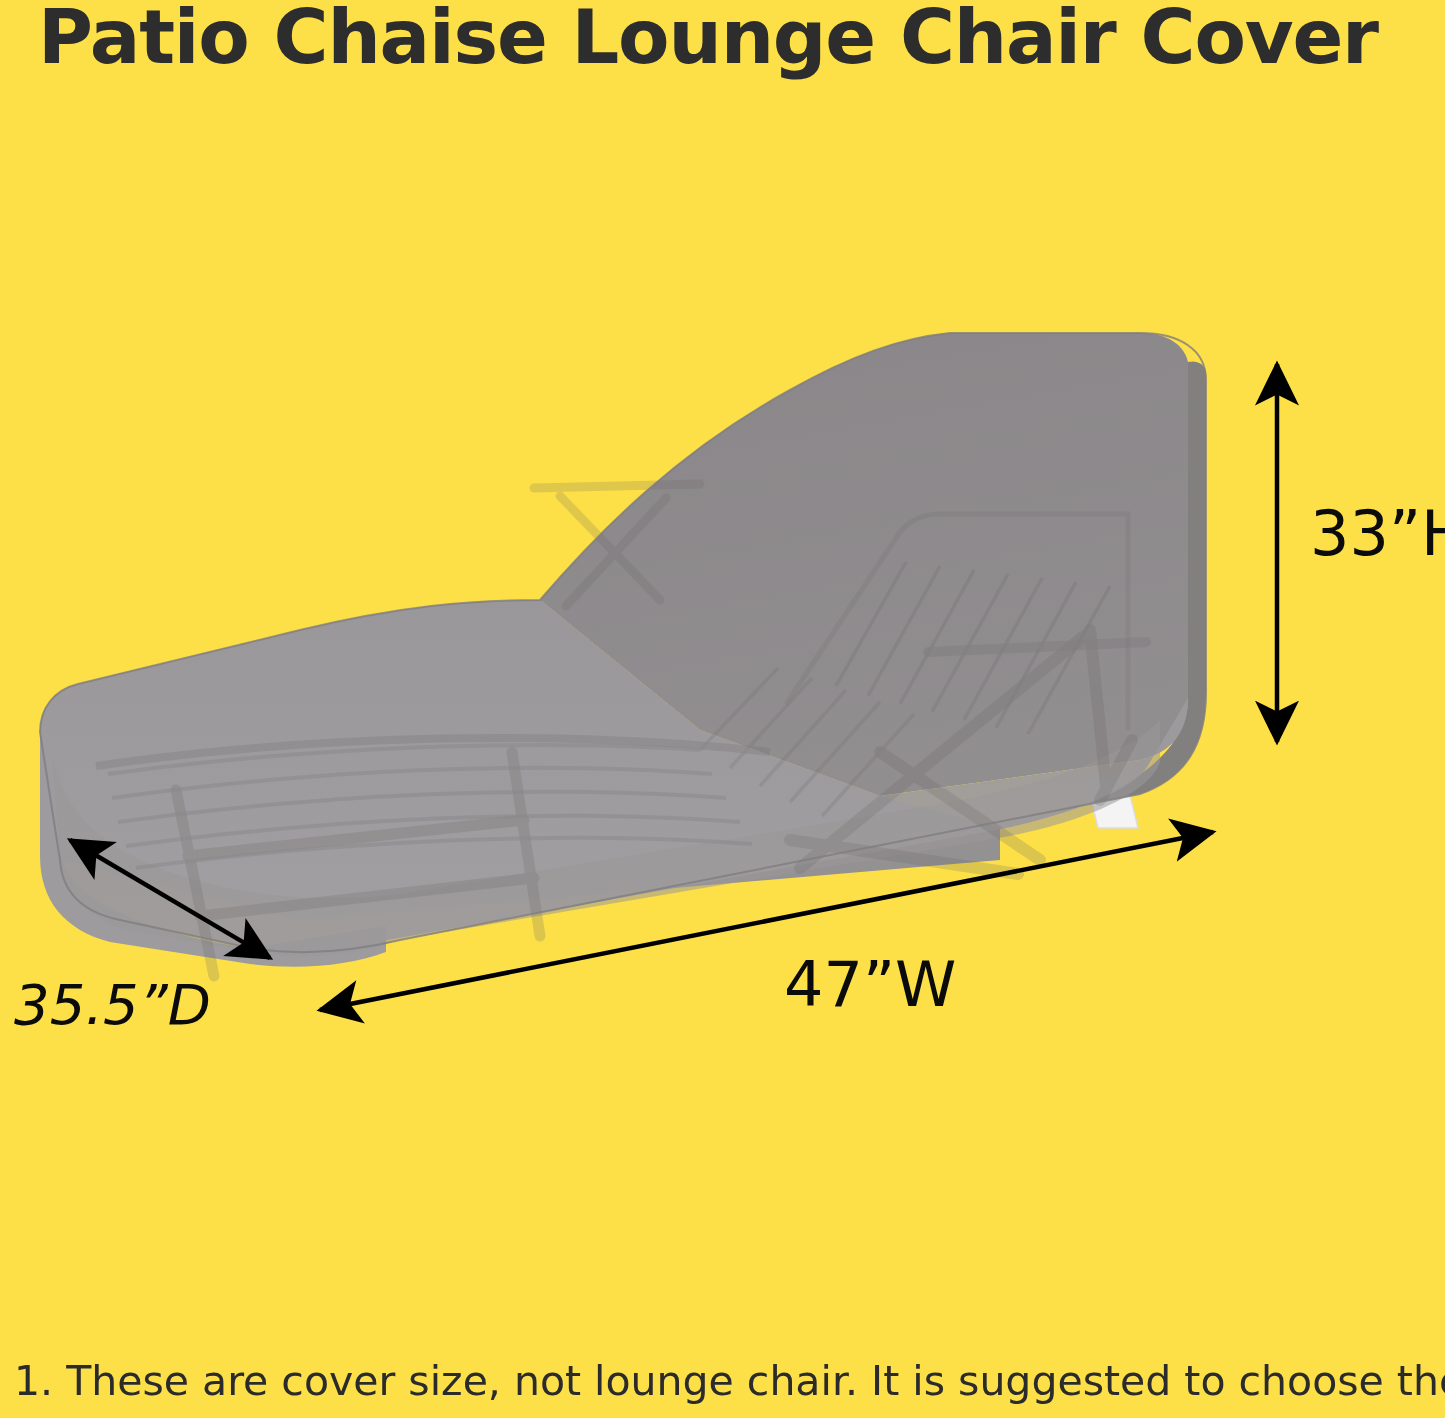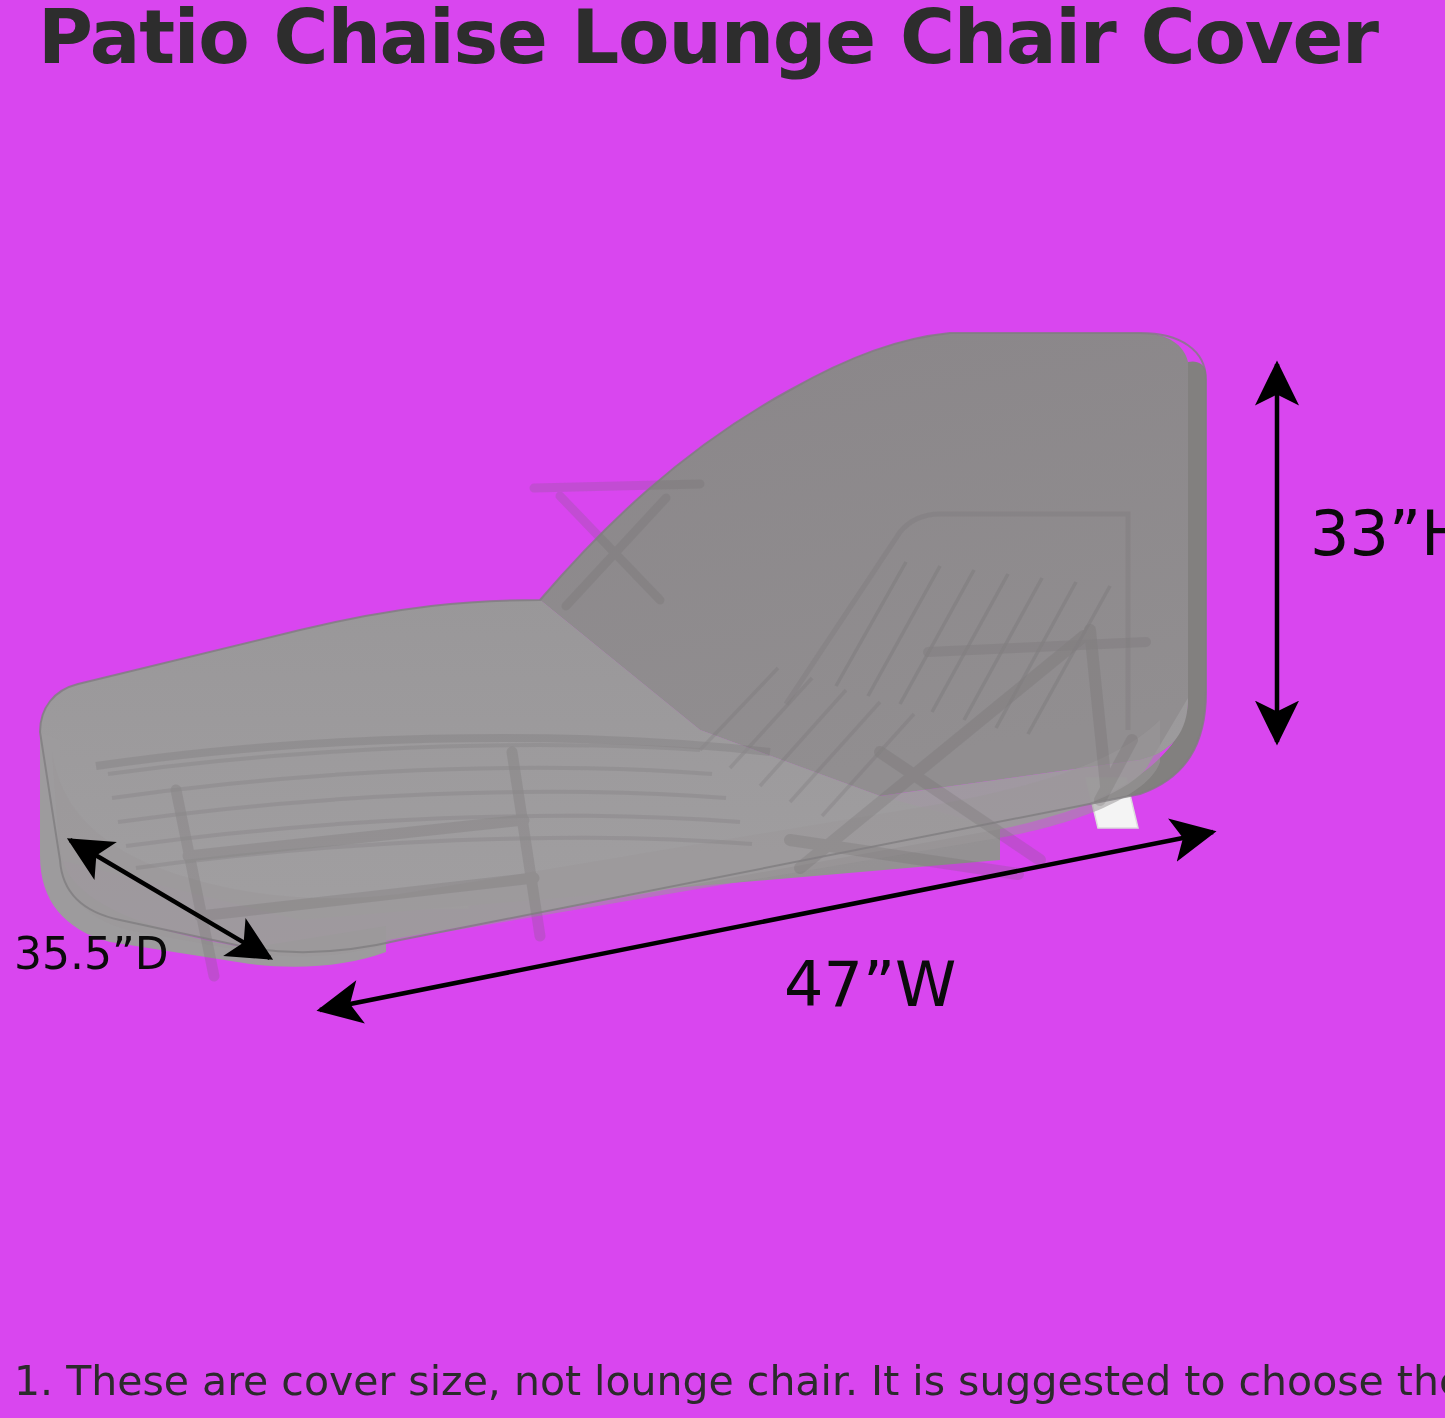--- a/index.html
+++ b/index.html
@@ -13,21 +13,21 @@
     font-family: "Liberation Sans", sans-serif;
     color: #2f2f2f;
     overflow: hidden;
     position: relative;
   }
 
   #page {
     position: relative;
     width: 1445px;
     height: 1418px;
-    background: #d946ef;
+    background: #fde047;
   }
 
   
   #title {
     position: absolute;
     left: 38px;
     top: -6px;
     width: 1400px;
     font-family: "DejaVu Sans", "Liberation Sans", sans-serif;
     font-weight: 700;
@@ -65,22 +65,23 @@
     top: 497px;
     font-size: 62px;
   }
   #dim-width-label {
     left: 784px;
     top: 948px;
     font-size: 62px;
   }
   #dim-depth-label {
     left: 14px;
-    top: 928px;
-    font-size: 44px;
+    top: 972px;
+    font-size: 56px;
+    font-style: italic;
   }
 
   
   #notes {
     position: absolute;
     left: 14px;
     top: 1206px;
     width: 1420px;
     font-family: "DejaVu Sans", "Liberation Sans", sans-serif;
     font-size: 41px;

